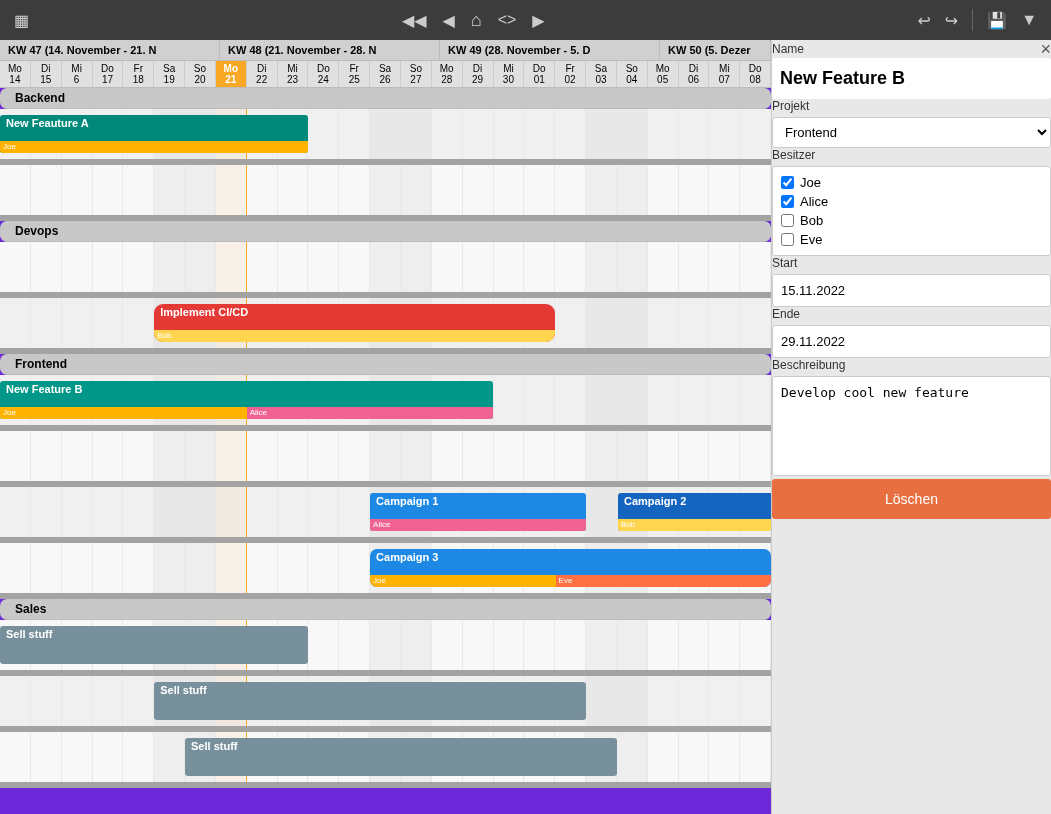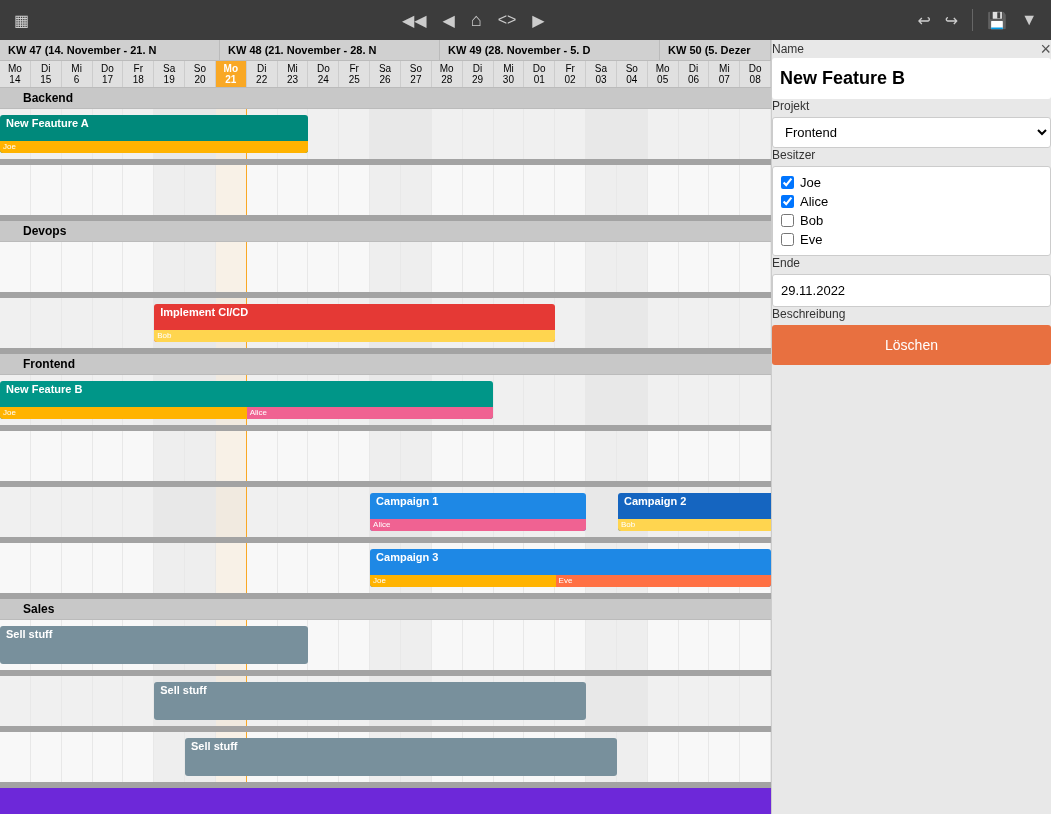--- a/index.html
+++ b/index.html
@@ -93,24 +93,25 @@
     
     #calendar-body {
       flex: 1;
       overflow-y: auto;
       overflow-x: hidden;
     }
 
     
     .group-row {
       background: #c8c8c8;
-      padding: 3px 23px;
+      padding: 3px 15px;
       font-weight: bold;
       font-size: 12px;
       border-bottom: 1px solid #bbb;
+      border-radius: 7px;
     }
 
     
     .lane-row {
       display: flex;
       position: relative;
       height: 56px;
       border-bottom: 6px solid #a3a3a3;
       background: #f8f8f8;
     }
@@ -522,21 +523,21 @@
             <div class="day-cell"></div>
             <div class="day-cell"></div>
             <div class="day-cell"></div>
             <div class="day-cell weekend"></div>
             <div class="day-cell weekend"></div>
             <div class="day-cell"></div>
             <div class="day-cell"></div>
             <div class="day-cell"></div>
             <div class="day-cell"></div>
           </div>
-          <div class="task-bar" style="left: 20%; width: 52%; background-color: rgb(229, 57, 53);">
+          <div class="task-bar" style="left: 20%; width: 52%; background-color: rgb(229, 57, 53); border-radius: 9px;">
             <div class="task-bar-title">Implement CI/CD</div>
             <div class="task-bar-owners">
               <div class="task-owner-segment" style="background-color: rgb(255, 213, 79); flex: 13 1 0%;">Bob</div>
             </div>
           </div>
         </div>
         <div class="group-row">Frontend</div>
         <div class="lane-row">
           <div class="day-cells">
             <div class="day-cell"></div>
@@ -664,21 +665,21 @@
             <div class="day-cell"></div>
             <div class="day-cell"></div>
             <div class="day-cell"></div>
             <div class="day-cell weekend"></div>
             <div class="day-cell weekend"></div>
             <div class="day-cell"></div>
             <div class="day-cell"></div>
             <div class="day-cell"></div>
             <div class="day-cell"></div>
           </div>
-          <div class="task-bar" style="left: 48%; width: 52%; background-color: rgb(30, 136, 229);">
+          <div class="task-bar" style="left: 48%; width: 52%; background-color: rgb(30, 136, 229); border-radius: 7px;">
             <div class="task-bar-title">Campaign 3</div>
             <div class="task-bar-owners">
               <div class="task-owner-segment" style="background-color: rgb(255, 179, 0); flex: 6 1 0%;">Joe</div>
               <div class="task-owner-segment" style="background-color: rgb(255, 112, 67); flex: 7 1 0%;">Eve</div>
             </div>
           </div>
         </div>
         <div class="group-row">Sales</div>
         <div class="lane-row">
           <div class="day-cells">
@@ -815,26 +816,31 @@
           <input type="checkbox" style="">
           <span>Bob</span>
         </div>
         <div class="besitzer-item">
           <input type="checkbox" style="">
           <span>Eve</span>
         </div>
       </div>
     </div>
 
+    <div>
+      <div class="panel-label">Start</div>
+      <input class="panel-date-input" type="text" value="15.11.2022" style="">
+    </div>
 
     <div>
       <div class="panel-label">Ende</div>
       <input class="panel-date-input" type="text" value="29.11.2022" style="">
     </div>
 
     <div>
       <div class="panel-label">Beschreibung</div>
+      <textarea class="panel-textarea" style="">Develop cool new feature</textarea>
     </div>
 
     <button class="delete-btn">Löschen</button>
 
   </div>
 </div>
 
 </body></html>

